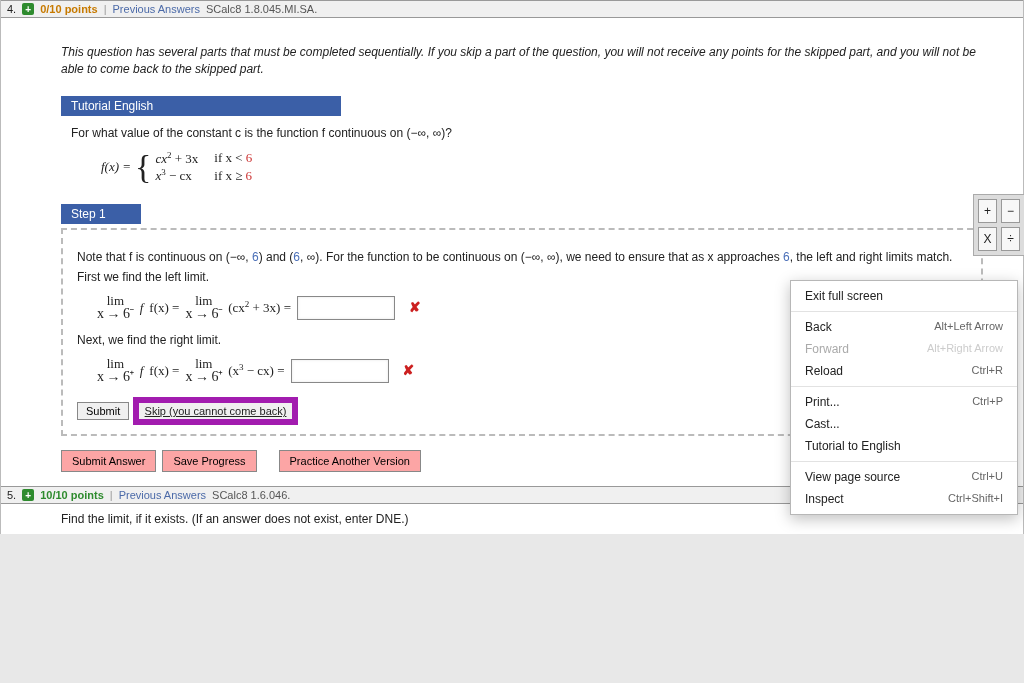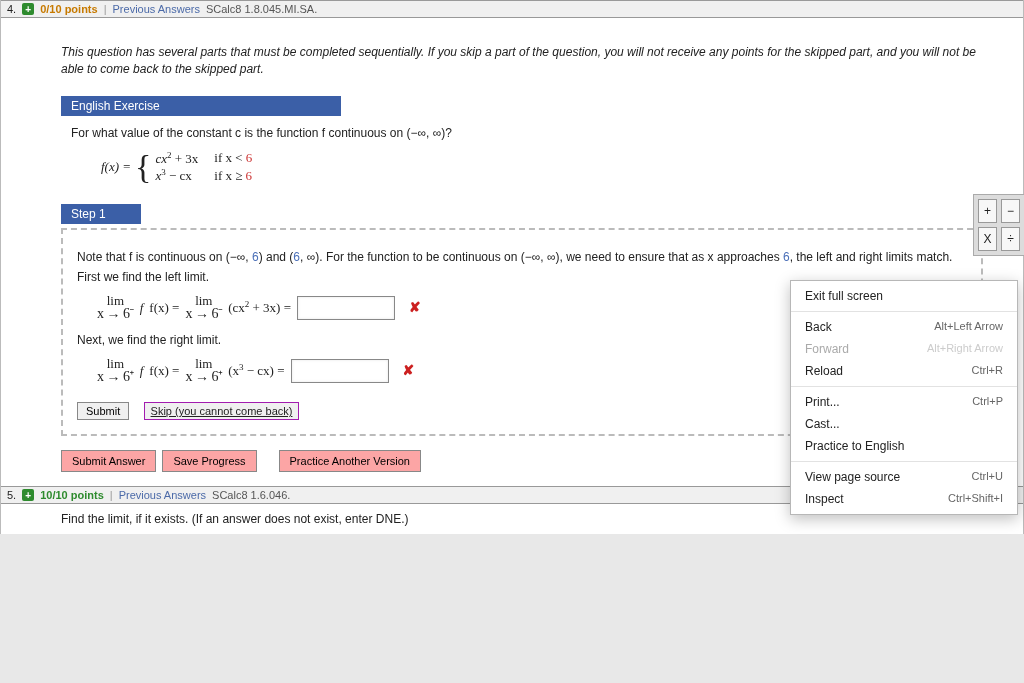--- a/index.html
+++ b/index.html
@@ -81,21 +81,21 @@
 }
 .xicon { color:#cc2020; font-weight:bold; font-size:14px; margin-left:8px; }
 .btnrow { margin-top:18px; }
 .btn {
   background: #f0f0f0;
   border: 1px solid #888;
   padding: 2px 8px;
   font-size: 11px;
   cursor: pointer;
 }
-.skip { font-size:11px; text-decoration: underline; margin-left:11px; border:1px solid #a21caf; padding:2px 6px; background:#f0f0f0; cursor:pointer;}
+.skip { font-size:11px; text-decoration: underline; margin-left:0; border:6px solid #a21caf; padding:2px 6px; background:#f0f0f0; cursor:pointer;}
 .bottom-btns { margin-top:14px; display:flex; gap:6px; }
 .bottom-btns .btn { background:#fca5a5; padding:4px 10px; }
 sup { font-size: 9px; vertical-align: super; }
 
 
 .ctxmenu {
   position: absolute;
   top: 280px; left: 790px;
   width: 226px;
   background: #fff;
@@ -145,21 +145,21 @@
     <span class="points-orange">0/10 points</span>
     <span class="pipe">|</span>
     <span class="prevlink">Previous Answers</span>
     <span class="srcref">SCalc8 1.8.045.MI.SA.</span>
   </div>
 
   <div class="body">
     <div class="note">This question has several parts that must be completed sequentially. If you skip a part of the question, you will not receive any points for the skipped part, and you will not be able to come back to the skipped part.</div>
 
     <div class="tutbox">
-      <div class="hdr">English Exercise</div>
+      <div class="hdr">Tutorial English</div>
       <div class="tuttxt">For what value of the constant c is the function f continuous on (−∞, ∞)?</div>
       <div class="pieces">
         <span style="font-style:italic">f(x) =</span>
         <span class="brace">{</span>
         <span class="piece-col">
           <span><i>cx</i><sup>2</sup><span> + 3x</span></span>
           <span><i>x</i><sup>3</sup><span> − cx</span></span>
         </span>
         <span class="cond-col">
           <span><span>if x &lt; </span><span class="red6">6</span></span>
@@ -265,21 +265,21 @@
     </div>
   <div class="ctxsep"></div>
   <div class="ctxitem">
       <span>Print...</span>
       <span class="ctxshort">Ctrl+P</span>
     </div>
   <div class="ctxitem">
       <span>Cast...</span>
     </div>
   <div class="ctxitem">
-      <span>Practice to English</span>
+      <span>Tutorial to English</span>
     </div>
   <div class="ctxsep"></div>
   <div class="ctxitem">
       <span>View page source</span>
       <span class="ctxshort">Ctrl+U</span>
     </div>
   <div class="ctxitem">
       <span>Inspect</span>
       <span class="ctxshort">Ctrl+Shift+I</span>
     </div>

